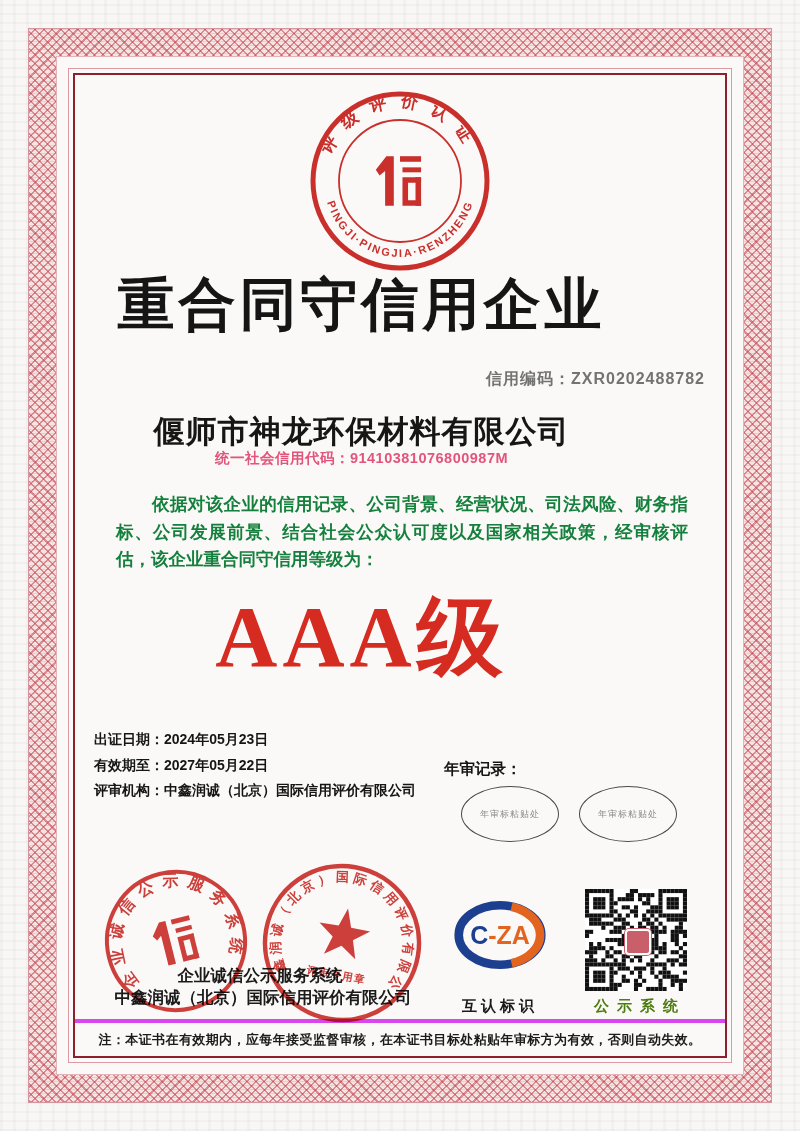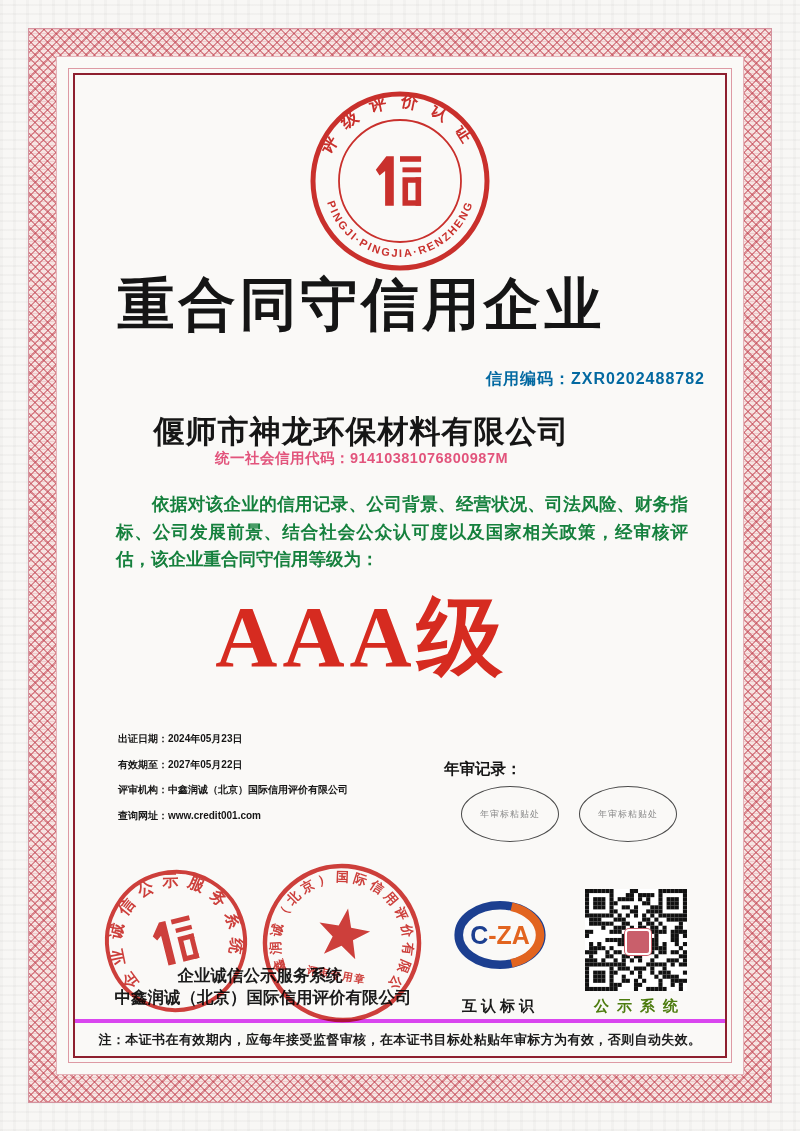--- a/index.html
+++ b/index.html
@@ -22,27 +22,27 @@
   .frame-dark{position:absolute;inset:73px;z-index:3;border:2.5px solid #8e1f2f;}
   .content{position:absolute;inset:0;z-index:5;}
 
   .abs{position:absolute;}
   .ctr{left:0;width:723px;text-align:center;}
   .hei{font-family:"Liberation Sans","DejaVu Sans",sans-serif;}
 
   .seal-top{left:307px;top:88px;width:186px;height:186px;}
   .title{top:270px;font-size:57px;font-weight:bold;color:#151515;letter-spacing:4px;line-height:70px;}
   .subtitle{top:340px;font-size:17px;font-weight:bold;color:#1c1c1c;letter-spacing:0;}
-  .credit-code{top:369px;right:95px;font-size:16px;font-weight:bold;color:#0369a1;letter-spacing:1px;}
+  .credit-code{top:369px;right:95px;font-size:16px;font-weight:bold;color:#737373;letter-spacing:1px;}
   .company{top:411px;font-size:31px;font-weight:bold;color:#161616;letter-spacing:1px;}
   .uscc{top:449px;font-size:14.5px;font-weight:bold;color:#e2547c;letter-spacing:.5px;}
   .para{left:116px;width:572px;top:491px;font-size:17.5px;line-height:27.5px;font-weight:bold;
         color:#15803d;text-align:justify;text-indent:36px;}
   .grade{top:590px;font-size:86px;font-weight:bold;color:#d62b20;letter-spacing:5px;line-height:95px;}
-  .details{left:118px;top:731px;font-size:10px;font-weight:bold;color:#151515;}
+  .details{left:94px;top:731px;font-size:14px;font-weight:bold;color:#151515;}
   .details .row{margin-bottom:9.5px;line-height:16px;}
   .annual-label{left:444px;top:759px;font-size:15.5px;font-weight:bold;color:#151515;}
   .oval{width:96px;height:54px;border:1.5px solid #4a4a4a;border-radius:50%;
         display:flex;align-items:center;justify-content:center;
         color:#8a8a8a;font-size:9px;letter-spacing:1px;background:transparent;}
   .oval1{left:461px;top:786px;} .oval2{left:579px;top:786px;}
   .seal{mix-blend-mode:multiply;opacity:.93;}
   .seal1{left:103px;top:868px;width:146px;height:146px;transform:rotate(-14deg);z-index:7;}
   .seal2{left:260px;top:861px;width:164px;height:164px;transform:rotate(10deg);z-index:7;}
   .caption1{left:150px;top:965px;width:220px;text-align:center;font-size:16.5px;font-weight:bold;color:#1a1a1a;z-index:6;}
@@ -102,21 +102,20 @@
   <div class="abs ctr uscc hei"><span>统一社会信用代码：</span><span>91410381076800987M</span></div>
 
   <div class="abs para">依据对该企业的信用记录、公司背景、经营状况、司法风险、财务指标、公司发展前景、结合社会公众认可度以及国家相关政策，经审核评估，该企业重合同守信用等级为：</div>
 
   <div class="abs ctr grade">AAA级</div>
 
   <div class="abs details hei">
     <div class="row"><span>出证日期：</span><span>2024年05月23日</span></div>
     <div class="row"><span>有效期至：</span><span>2027年05月22日</span></div>
     <div class="row"><span>评审机构：</span><span>中鑫润诚（北京）国际信用评价有限公司</span></div>
-    <div class="row"><span>查询网址：</span><span>www.credit001.com</span></div>
   </div>
 
   <div class="abs annual-label hei">年审记录：</div>
   <div class="abs oval oval1">年审标粘贴处</div>
   <div class="abs oval oval2">年审标粘贴处</div>
 
   <div class="abs caption1">企业诚信公示服务系统</div>
   <div class="abs caption2">中鑫润诚（北京）国际信用评价有限公司</div>
 
   <svg class="abs seal seal1" viewBox="-73 -73 146 146">

